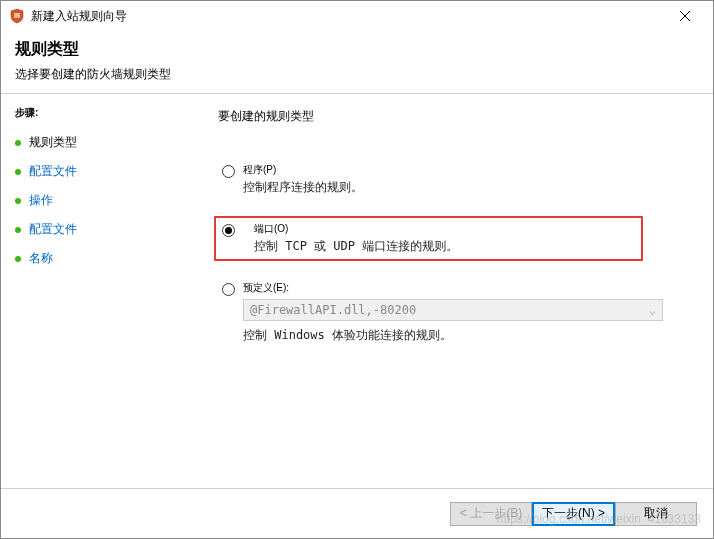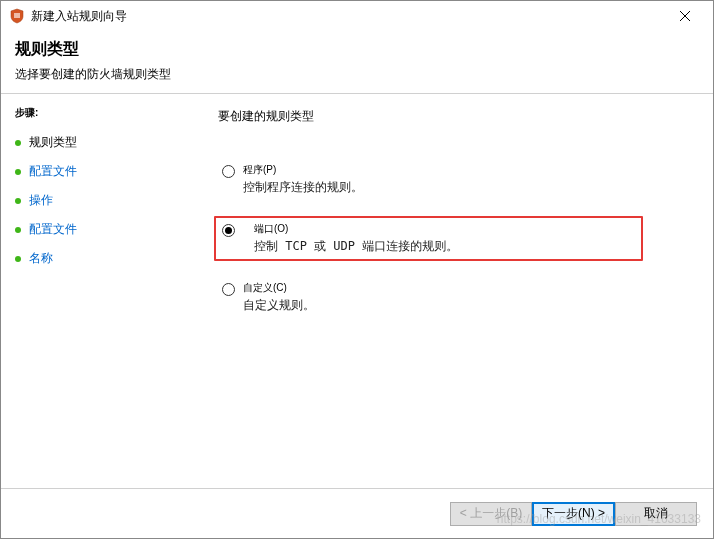--- a/index.html
+++ b/index.html
@@ -247,28 +247,31 @@
     </div>
 
     <div class="option highlighted">
       <span class="radio checked"></span>
       <div class="option-body">
         <div class="option-title">端口(O)</div>
         <div class="option-desc">控制 TCP 或 UDP 端口连接的规则。</div>
       </div>
     </div>
 
-
     <div class="option">
       <span class="radio"></span>
       <div class="option-body">
-        <div class="option-title">自定义(C)</div>
-        <div class="option-desc">自定义规则。</div>
+        <div class="option-title">预定义(E):</div>
+        <div class="combo">
+          <span>@FirewallAPI.dll,-80200</span>
+        </div>
+        <div class="option-desc">控制 Windows 体验功能连接的规则。</div>
       </div>
     </div>
+
 
   </div>
 </div>
 
 <div class="footer">
   <button class="btn" disabled="">&lt; 上一步(B)</button>
   <button class="btn primary">下一步(N) &gt;</button>
   <button class="btn">取消</button>
 </div>
 

